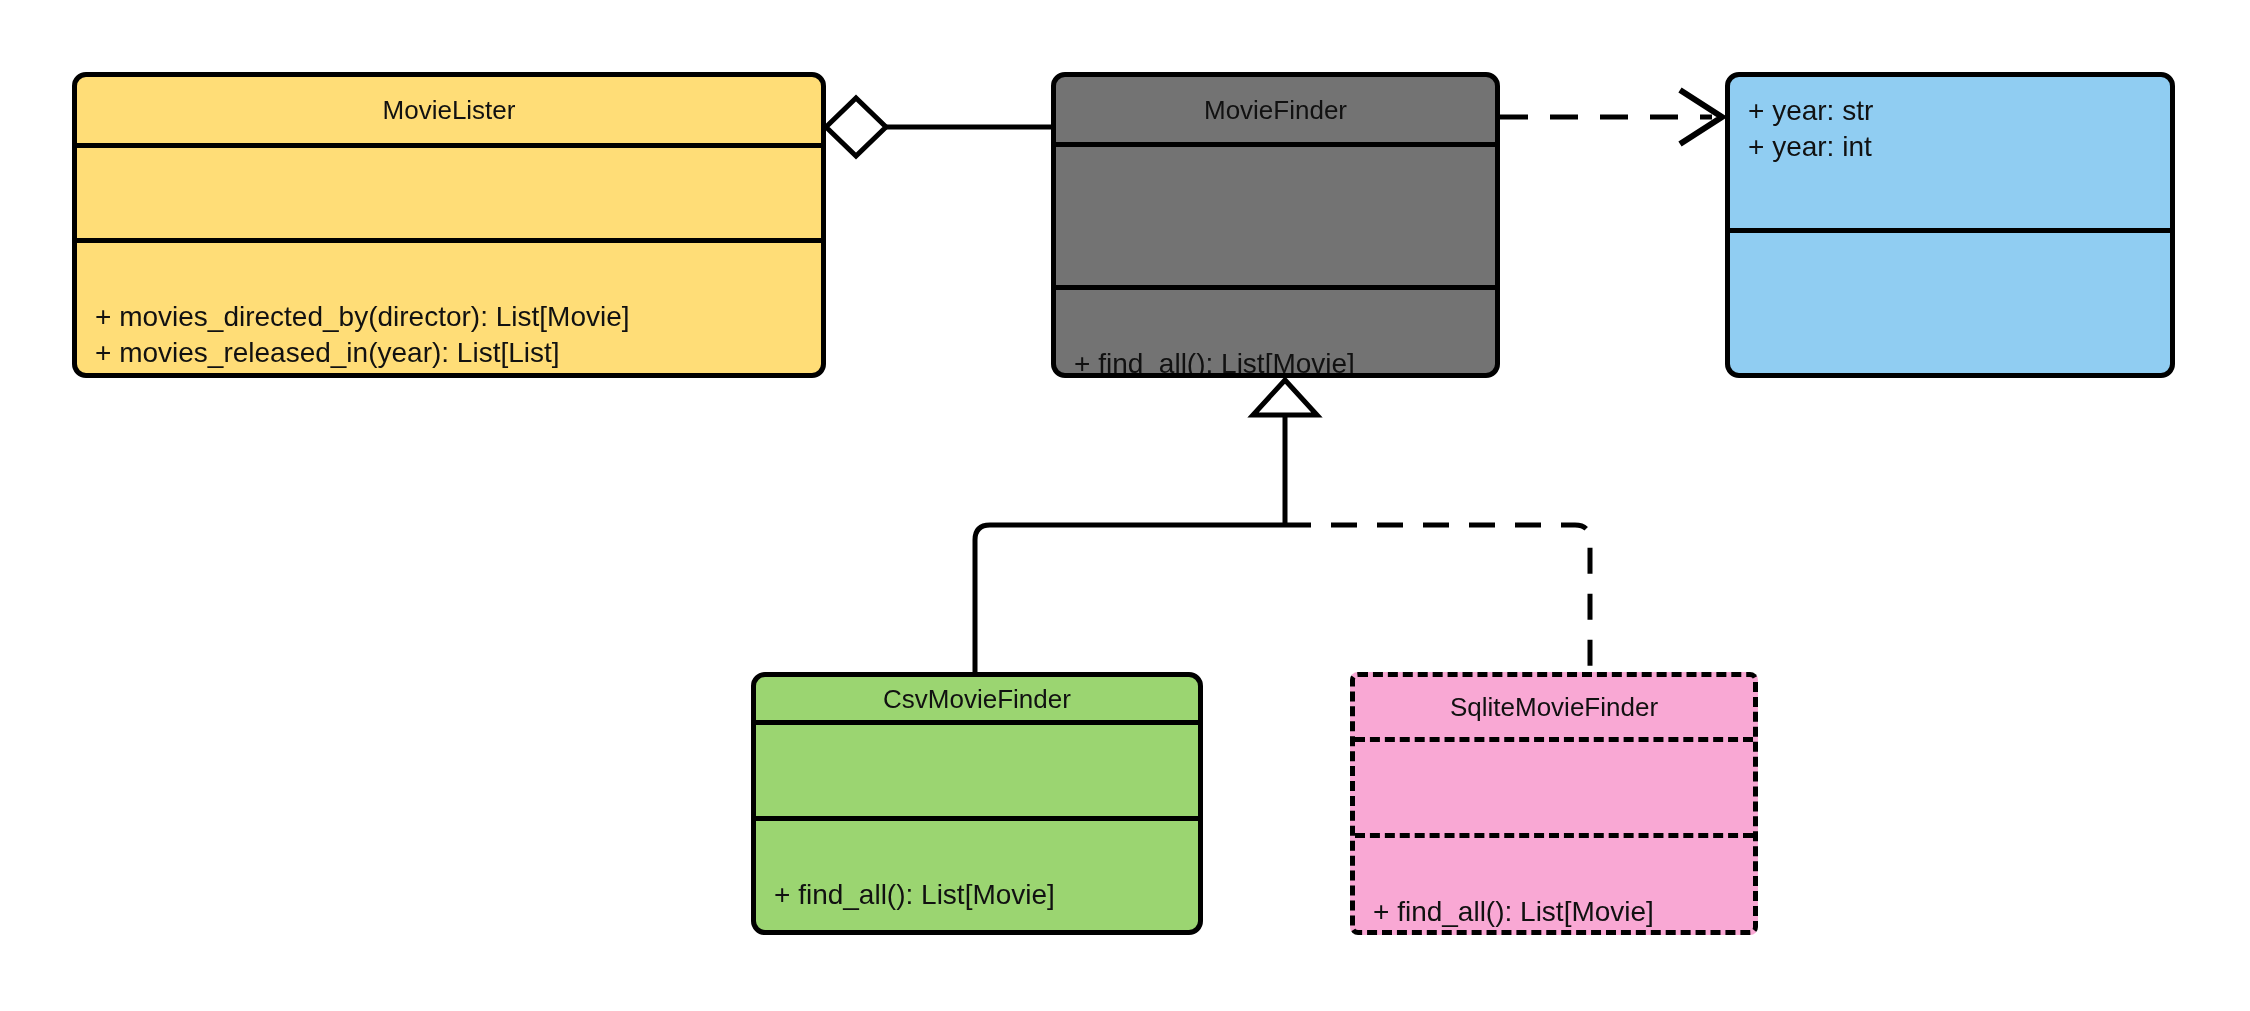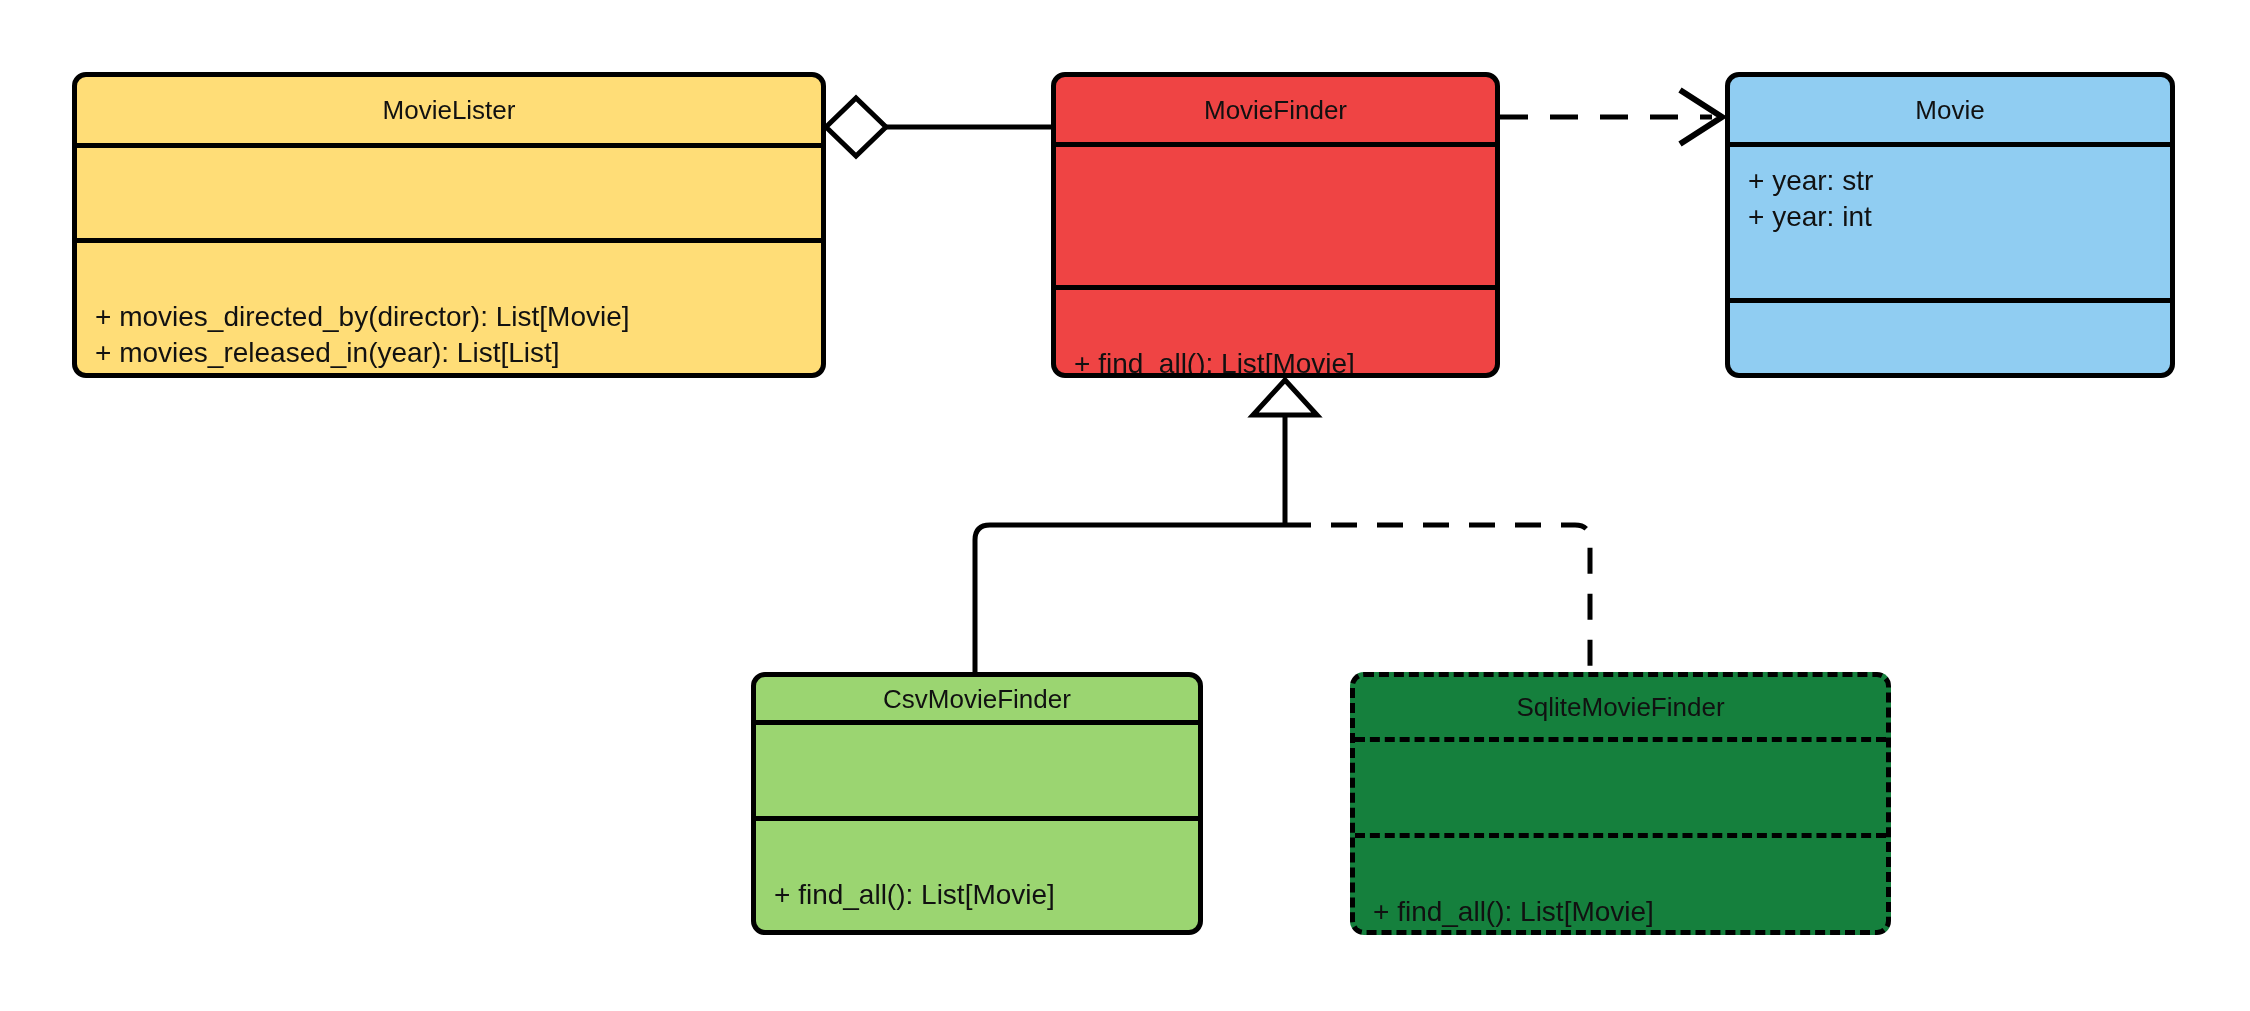--- a/index.html
+++ b/index.html
@@ -105,46 +105,45 @@
 
   <div class="uml-class" style="left:72px; top:72px; width:754px; height:306px; background:#FFDD77;">
     <div class="class-name" style="height:71px;">MovieLister</div>
     <div class="class-section divider" style="height:95px;"></div>
     <div class="class-section grow">
       <div class="member-row">+ movies_directed_by(director): List[Movie]</div>
       <div class="member-row">+ movies_released_in(year): List[List]</div>
     </div>
   </div>
 
-  <div class="uml-class" style="left:1051px; top:72px; width:449px; height:306px; background:#ef4444;">
+  <div class="uml-class" style="left:1051px; top:72px; width:449px; height:306px; background:#737373;">
     <div class="class-name" style="height:70px;">MovieFinder</div>
     <div class="class-section divider" style="height:143px;"></div>
     <div class="class-section grow">
       <div class="member-row">+ find_all(): List[Movie]</div>
     </div>
   </div>
 
   <div class="uml-class" style="left:1725px; top:72px; width:450px; height:306px; background:#90CDF2;">
-    <div class="class-name" style="height:70px;">Movie</div>
     <div class="class-section divider" style="height:156px;">
       <div class="member-row">+ year: str</div>
       <div class="member-row">+ year: int</div>
     </div>
     <div class="class-section grow"></div>
   </div>
 
   <div class="uml-class" style="left:751px; top:672px; width:452px; height:263px; background:#9BD571;">
     <div class="class-name" style="height:48px;">CsvMovieFinder</div>
     <div class="class-section divider" style="height:96px;"></div>
     <div class="class-section grow">
       <div class="member-row">+ find_all(): List[Movie]</div>
     </div>
   </div>
 
-  <div class="uml-class dashed" style="left:1350px; top:672px; width:541px; height:263px; background:#15803d;">
+  <div class="uml-class dashed" style="left:1350px; top:672px; width:408px; height:263px; background:#f9a8d4;border-radius:8px;">
     <div class="class-name" style="height:65px;">SqliteMovieFinder</div>
     <div class="class-section divider" style="height:96px;"></div>
     <div class="class-section grow">
       <div class="member-row">+ find_all(): List[Movie]</div>
     </div>
   </div>
 
 </div>
 
 </body></html>

